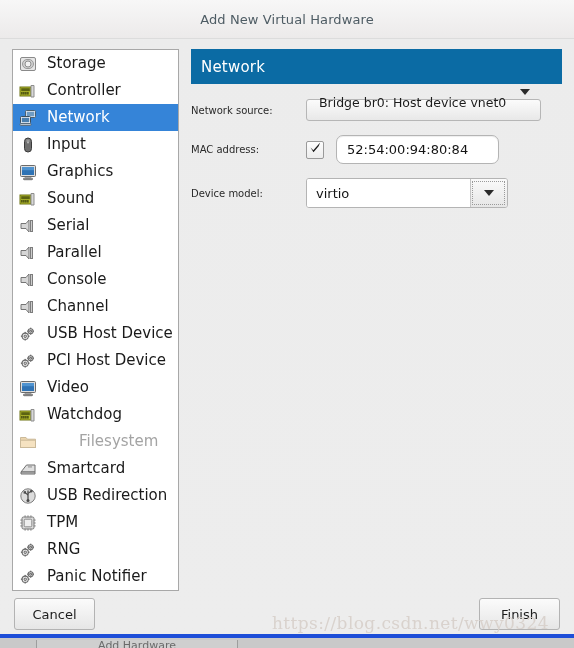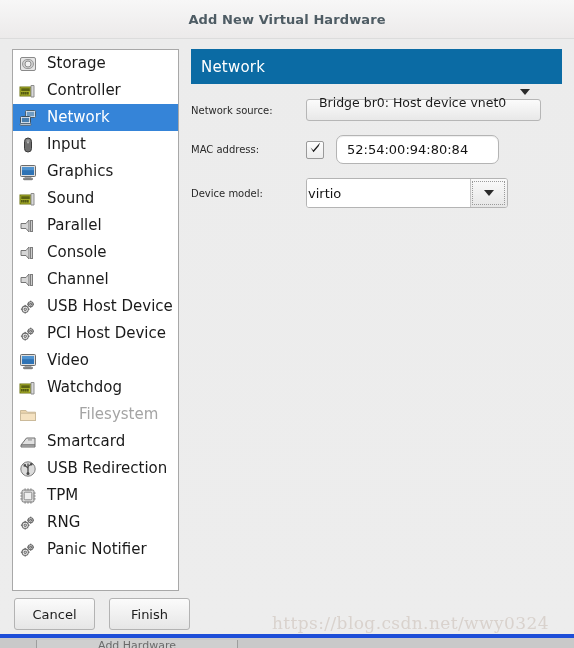--- a/index.html
+++ b/index.html
@@ -28,21 +28,21 @@
   #titlebar {
     height: 38px;
     display: flex;
     align-items: center;
     justify-content: center;
     background: linear-gradient(to bottom, #f7f7f7 0%, #eceaea 100%);
     border-bottom: 1px solid #dcdcdc;
   }
   #titlebar .title {
     font-size: 13px;
-    font-weight: bold;
+    font-weight: normal;
     color: #4e5c64;
     letter-spacing: 0.1px;
   }
 
   
   #body-area {
     position: absolute;
     left: 0;
     top: 38px;
     width: 574px;
@@ -203,21 +203,21 @@
     border: 1px solid #b4b4b4;
     border-radius: 3px;
     box-sizing: border-box;
     background: #ffffff;
     overflow: hidden;
   }
   .combo-entry .ce-text {
     flex: 1 1 auto;
     display: flex;
     align-items: center;
-    padding-left: 1px;
+    padding-left: 9px;
     font-size: 13px;
     color: #141414;
     background: #ffffff;
   }
   .combo-entry .ce-btn {
     flex: 0 0 36px;
     display: flex;
     align-items: center;
     justify-content: center;
     background: linear-gradient(to bottom, #fafafa 0%, #e6e6e6 100%);
@@ -229,21 +229,21 @@
 
   
   #footer {
     position: absolute;
     left: 0;
     top: 594px;
     width: 574px;
     height: 40px;
     display: flex;
     align-items: center;
-    justify-content: flex-start;
+    justify-content: space-between;
     padding-right: 14px;
     box-sizing: border-box;
   }
   .btn {
     min-width: 79px;
     height: 30px;
     margin-left: 14px;
     background: linear-gradient(to bottom, #fbfbfb 0%, #e6e6e6 100%);
     border: 1px solid #b3b3b3;
     border-radius: 3px;
@@ -360,20 +360,27 @@
           <span class="icon"><svg viewBox="0 0 18 18" width="18" height="18" opacity="1">
         <rect x="1" y="5" width="11" height="9" fill="#b7bf2f" stroke="#6d7313"></rect>
         <rect x="2.2" y="6.2" width="8.6" height="3" fill="#5c6312"></rect>
         <rect x="2.2" y="10" width="1.4" height="2.6" fill="#3d420c"></rect>
         <rect x="4.2" y="10" width="1.4" height="2.6" fill="#3d420c"></rect>
         <rect x="6.2" y="10" width="1.4" height="2.6" fill="#3d420c"></rect>
         <rect x="8.2" y="10" width="1.4" height="2.6" fill="#3d420c"></rect>
         <path d="M12 3.5 L15 3.5 L15 15 L12 15 Z" fill="#d8d8d8" stroke="#8d8d8d"></path>
       </svg></span>
           <span class="label">Sound</span>
+        </div>
+        <div class="hw-item">
+          <span class="icon"><svg viewBox="0 0 18 18" width="18" height="18" opacity="1">
+        <path d="M2 6.5 L7 6.5 L10 3 L10 15 L7 11.5 L2 11.5 Z" fill="#d6d6d6" stroke="#757575" stroke-linejoin="round"></path>
+        <rect x="11.5" y="3.5" width="2" height="11" fill="#cdcdcd" stroke="#7d7d7d"></rect>
+      </svg></span>
+          <span class="label">Serial</span>
         </div>
         <div class="hw-item">
           <span class="icon"><svg viewBox="0 0 18 18" width="18" height="18" opacity="1">
         <path d="M2 6.5 L7 6.5 L10 3 L10 15 L7 11.5 L2 11.5 Z" fill="#d6d6d6" stroke="#757575" stroke-linejoin="round"></path>
         <rect x="11.5" y="3.5" width="2" height="11" fill="#cdcdcd" stroke="#7d7d7d"></rect>
       </svg></span>
           <span class="label">Parallel</span>
         </div>
         <div class="hw-item">
           <span class="icon"><svg viewBox="0 0 18 18" width="18" height="18" opacity="1">

